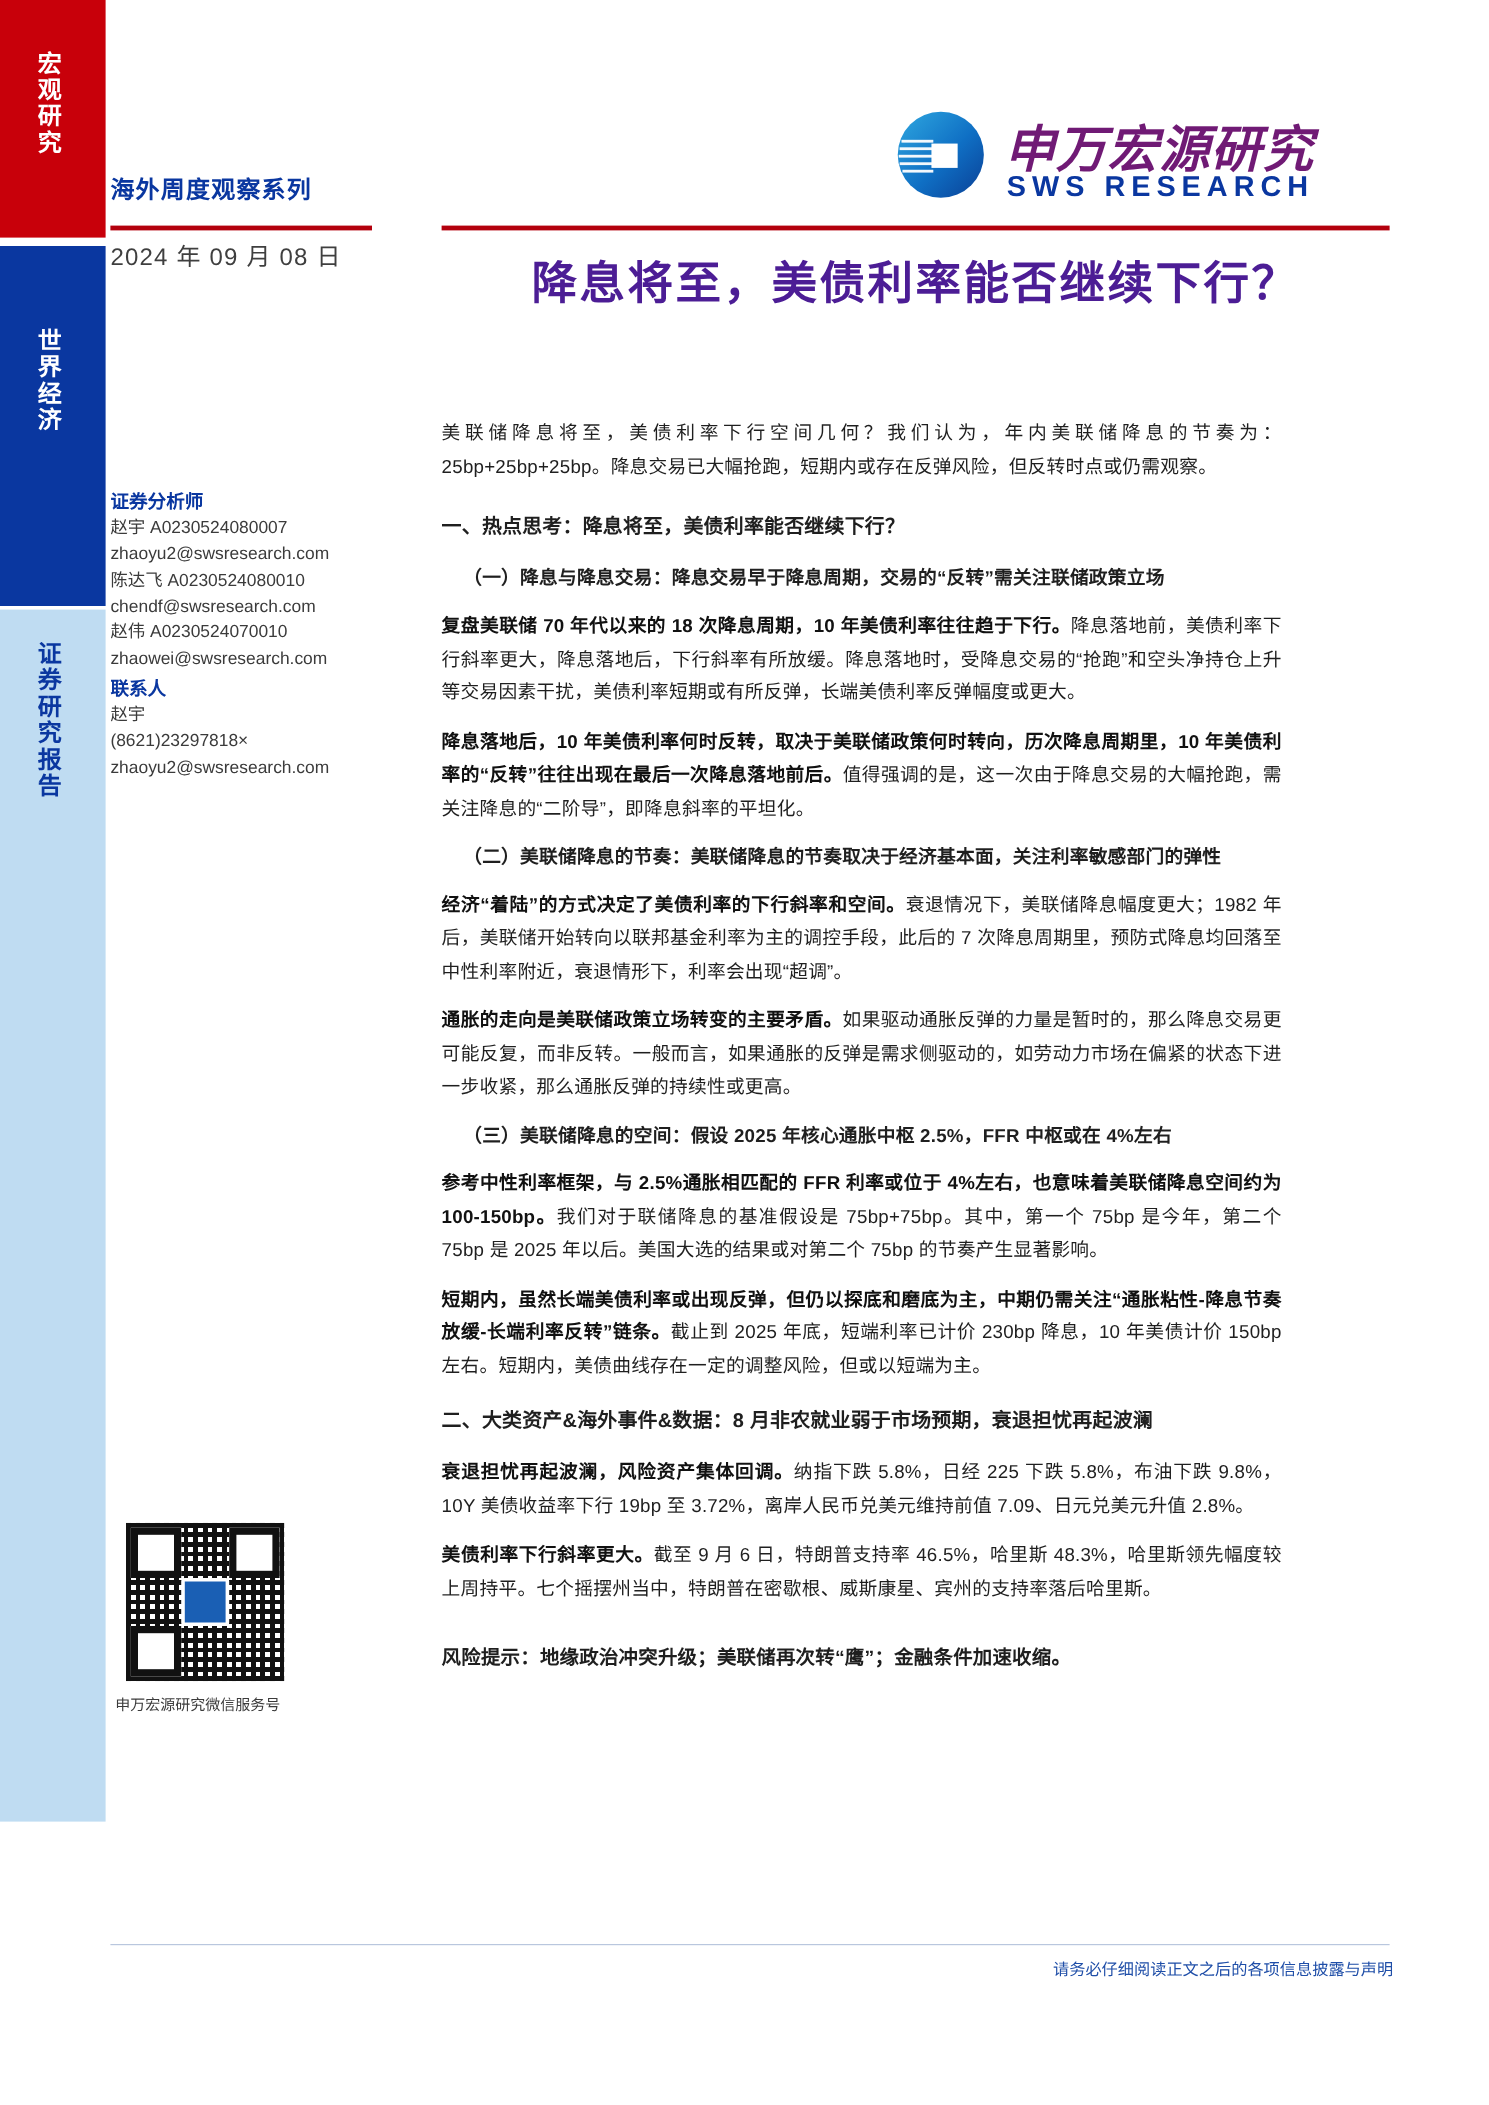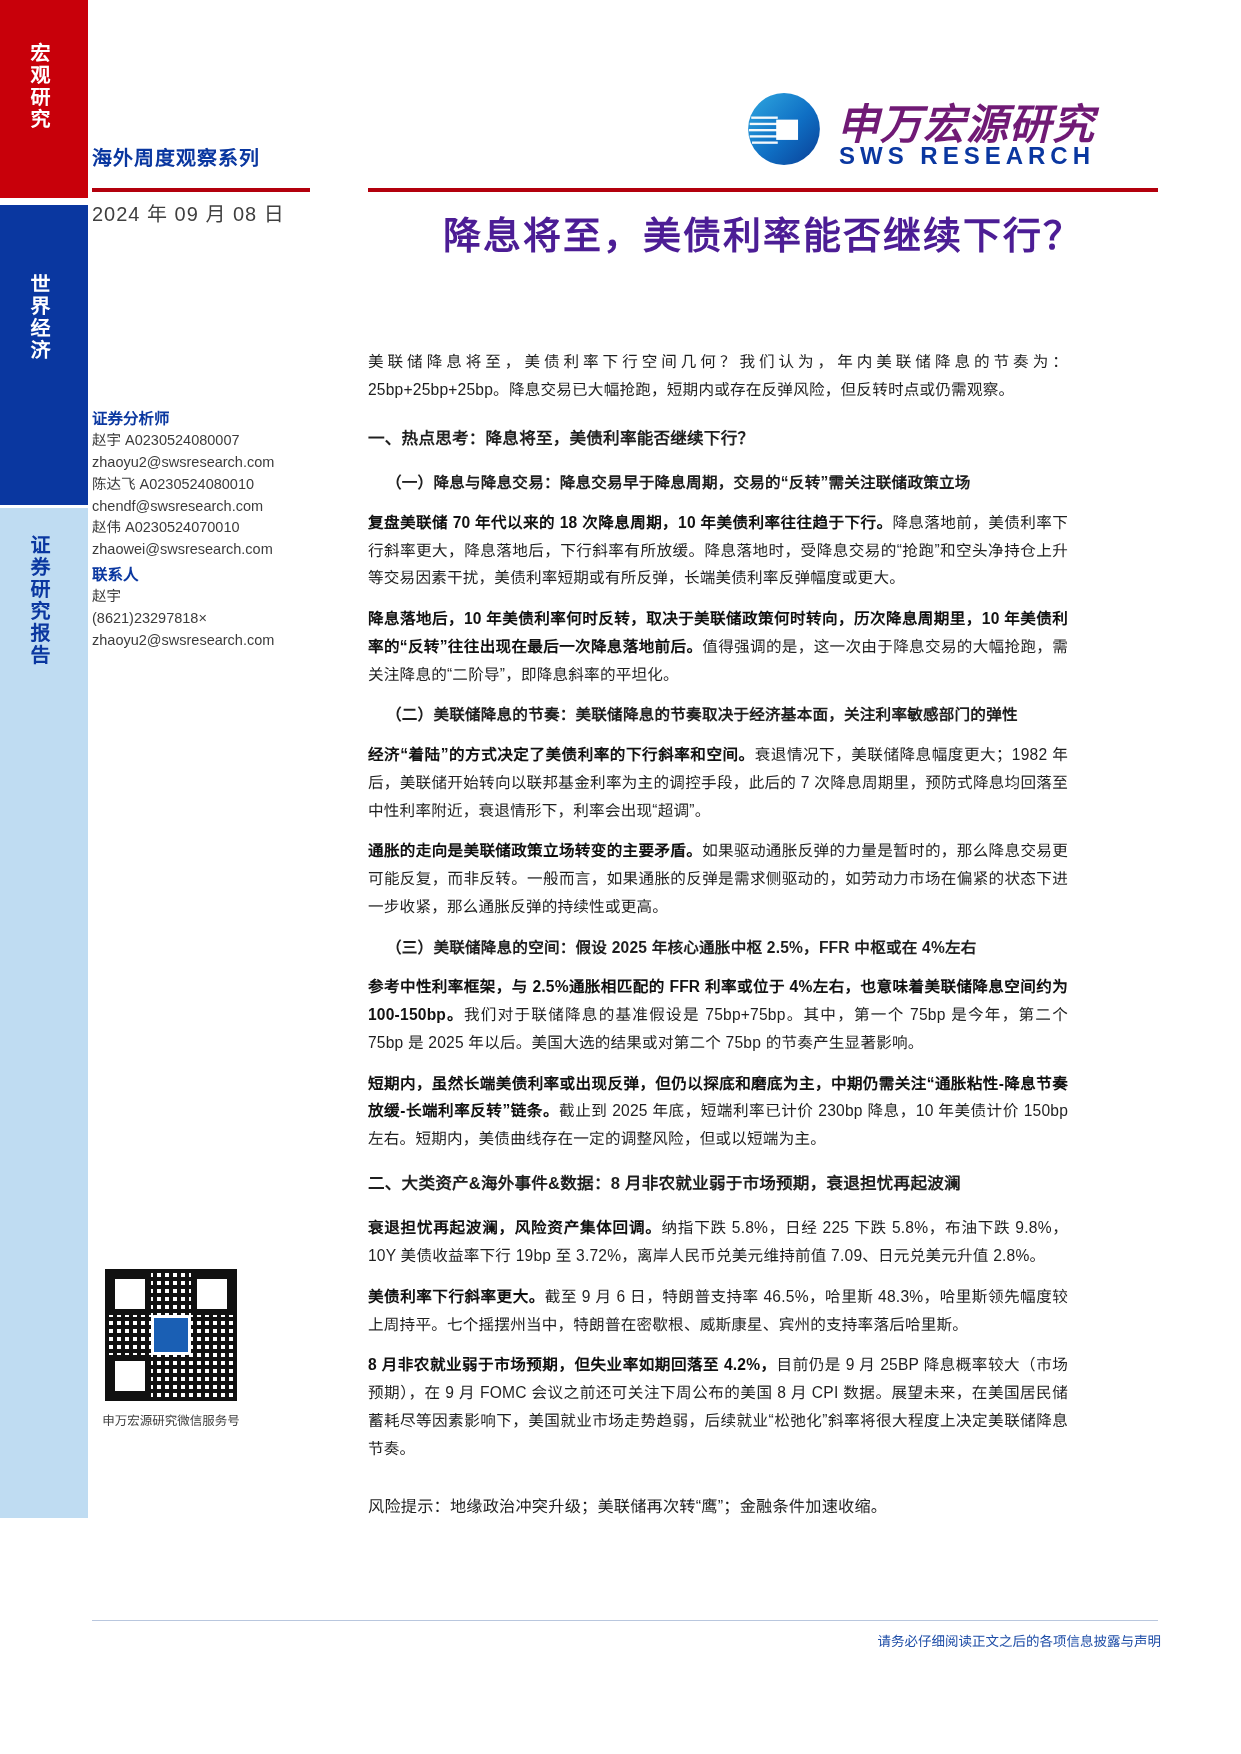--- a/index.html
+++ b/index.html
@@ -180,21 +180,20 @@
   .analyst-block .em {
     white-space: nowrap;
   }
 
   
   .qr-wrap {
     position: absolute;
     left: 96px;
     top: 1268px;
     width: 150px;
-    text-align: center;
   }
   .qr-box {
     width: 132px;
     height: 132px;
     margin: 0 auto;
     position: relative;
     background:
       repeating-linear-gradient(90deg, #111 0 4px, transparent 4px 8px),
       repeating-linear-gradient(0deg, #111 0 4px, transparent 4px 8px);
     background-color: #ffffff;
@@ -258,21 +257,21 @@
     color: #1f1f1f;
     text-indent: 18px;
     margin-bottom: 12px !important;
   }
   .para b {
     font-weight: bold;
     color: #111;
   }
   .risk {
     font-size: 16.2px !important;
-    font-weight: normal;
+    font-weight: bold;
     color: #0a37a0;
     margin-top: 30px !important;
     letter-spacing: 0.4px;
   }
 
   
   .footer-rule {
     position: absolute;
     left: 92px;
     top: 1620px;
@@ -389,21 +388,20 @@
     <p class="para"><b>参考中性利率框架，与 2.5%通胀相匹配的 FFR 利率或位于 4%左右，也意味着美联储降息空间约为 100-150bp。</b><span>我们对于联储降息的基准假设是 75bp+75bp。其中，第一个 75bp 是今年，第二个 75bp 是 2025 年以后。美国大选的结果或对第二个 75bp 的节奏产生显著影响。</span></p>
 
     <p class="para"><b>短期内，虽然长端美债利率或出现反弹，但仍以探底和磨底为主，中期仍需关注“通胀粘性-降息节奏放缓-长端利率反转”链条。</b><span>截止到 2025 年底，短端利率已计价 230bp 降息，10 年美债计价 150bp 左右。短期内，美债曲线存在一定的调整风险，但或以短端为主。</span></p>
 
     <p class="h1-sec">二、大类资产&amp;海外事件&amp;数据：8 月非农就业弱于市场预期，衰退担忧再起波澜</p>
 
     <p class="para"><b>衰退担忧再起波澜，风险资产集体回调。</b><span>纳指下跌 5.8%，日经 225 下跌 5.8%，布油下跌 9.8%，10Y 美债收益率下行 19bp 至 3.72%，离岸人民币兑美元维持前值 7.09、日元兑美元升值 2.8%。</span></p>
 
     <p class="para"><b>美债利率下行斜率更大。</b><span>截至 9 月 6 日，特朗普支持率 46.5%，哈里斯 48.3%，哈里斯领先幅度较上周持平。七个摇摆州当中，特朗普在密歇根、威斯康星、宾州的支持率落后哈里斯。</span></p>
 
-    <p class="para"><b>8 月非农就业弱于市场预期，但失业率如期回落至 4.2%，</b><span>目前仍是 9 月 25BP 降息概率较大（市场预期），在 9 月 FOMC 会议之前还可关注下周公布的美国 8 月 CPI 数据。展望未来，在美国居民储蓄耗尽等因素影响下，美国就业市场走势趋弱，后续就业“松弛化”斜率将很大程度上决定美联储降息节奏。</span></p>
 
     <p class="risk">风险提示：地缘政治冲突升级；美联储再次转“鹰”；金融条件加速收缩。</p>
   </div>
 
   <div class="footer-rule"></div>
   <div class="footer-note">请务必仔细阅读正文之后的各项信息披露与声明</div>
 
 </div>
 
 </body></html>

